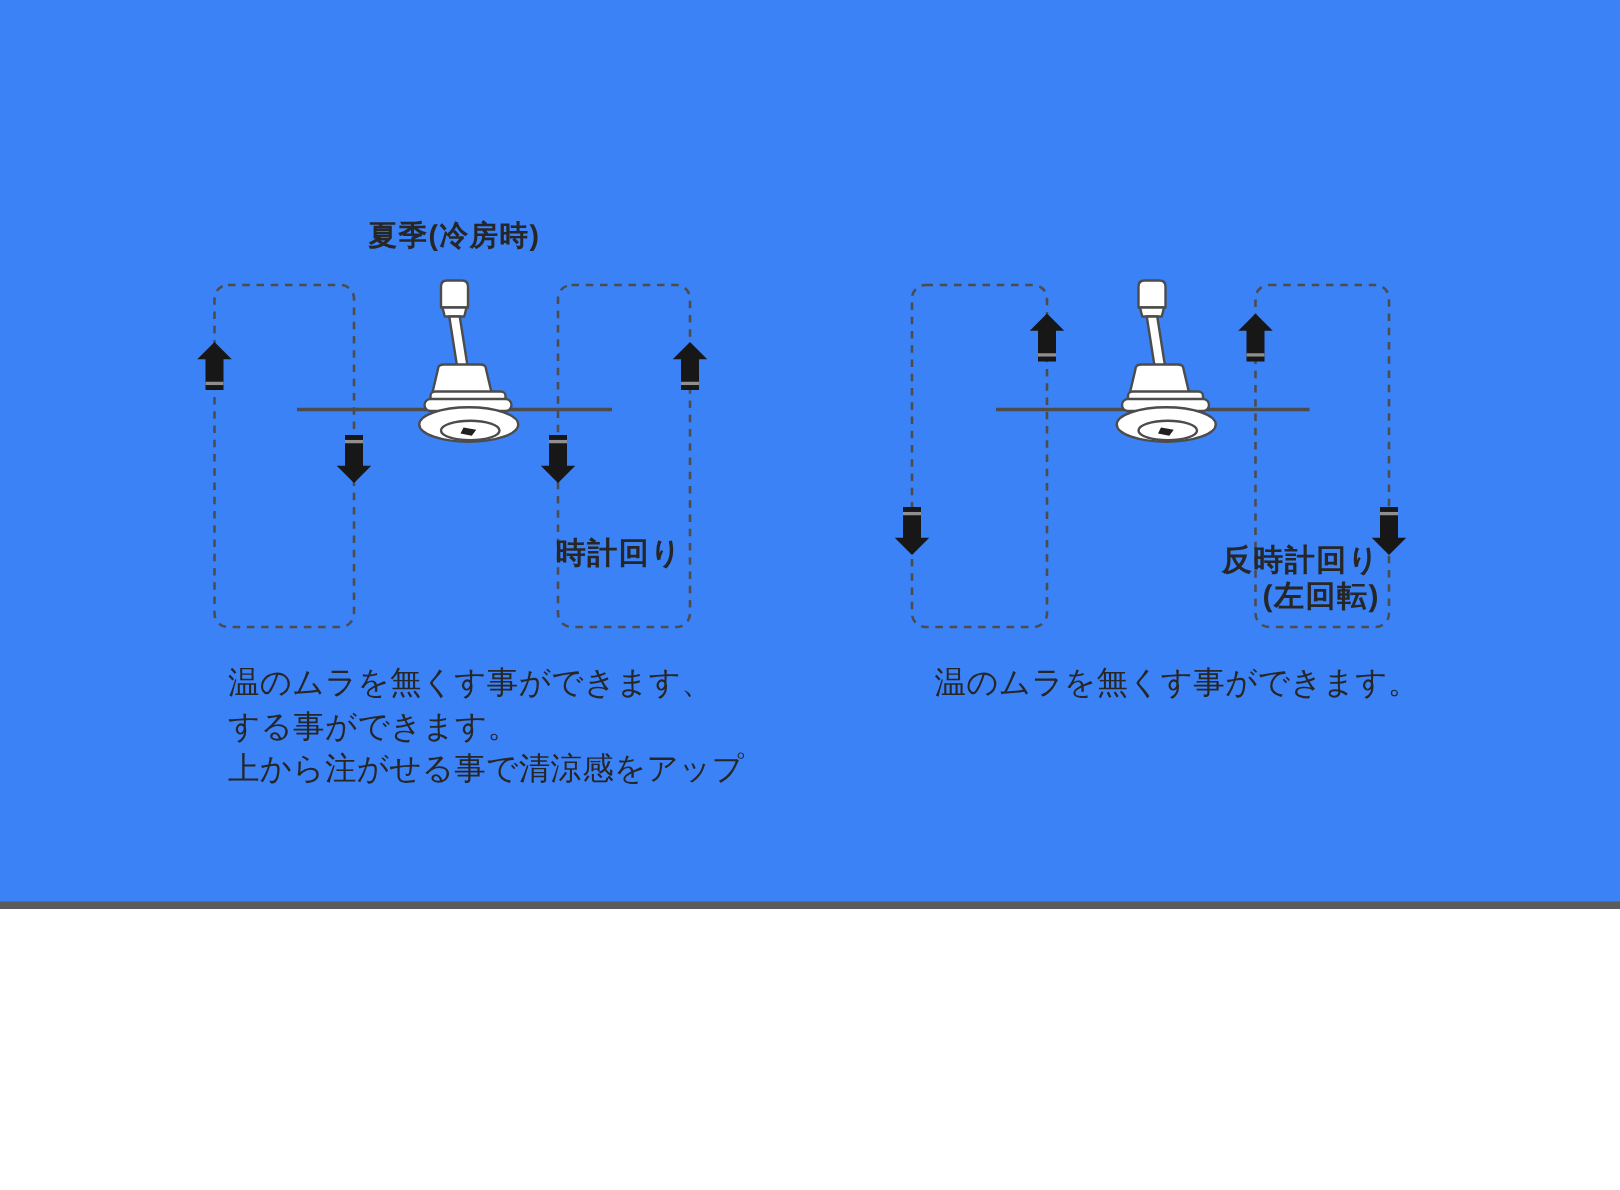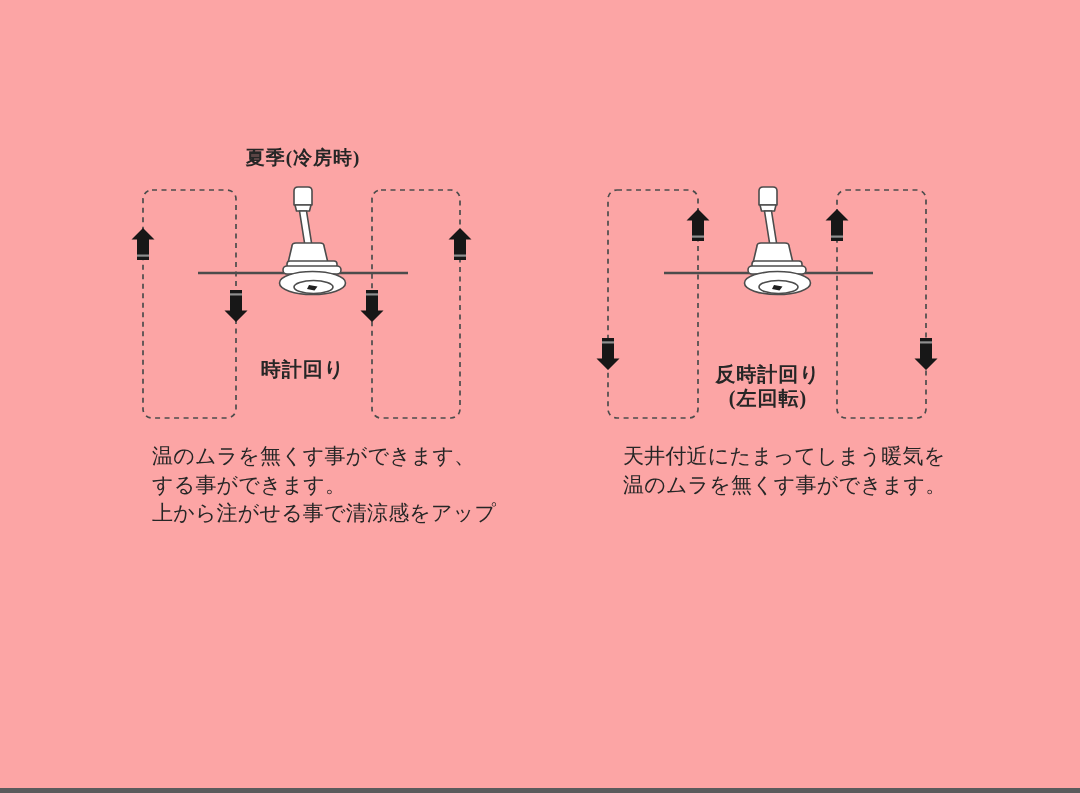--- a/index.html
+++ b/index.html
@@ -1,22 +1,22 @@
 <!DOCTYPE html>
 <html><head>
 <meta charset="utf-8">
 <style>
   html, body { margin: 0; padding: 0; background: #ffffff; }
   .page {
     position: relative;
     width: 1080px;
-    height: 793px;
-    background: #fca5a5;
+    height: 606px;
+    background: #3b82f6;
     overflow: hidden;
-    font-family: Liberation Serif, serif;
+    font-family: Liberation Sans, sans-serif;
     color: #262626;
   }
   .diagram-svg {
     position: absolute;
     left: 0; top: 0;
     width: 1080px; height: 793px;
   }
   .diagram-title {
     position: absolute;
     top: 146px;
@@ -24,21 +24,21 @@
     text-align: center;
     font-size: 19px;
     font-weight: 600;
     letter-spacing: 1px;
     line-height: 24px;
     white-space: nowrap;
   }
   .rotation-label {
     position: absolute;
     width: 304px;
-    text-align: center;
+    text-align: right;
     font-size: 20px;
     font-weight: 600;
     letter-spacing: 1px;
     line-height: 24px;
   }
   .description {
     position: absolute;
     font-size: 21px;
     font-weight: 500;
     letter-spacing: 0.2px;
@@ -119,18 +119,17 @@
     <div>(左回転)</div>
   </div>
 
   <div id="summer-desc" class="description">
     <div>温のムラを無くす事ができます、</div>
     <div>する事ができます。</div>
     <div>上から注がせる事で清涼感をアップ</div>
   </div>
 
   <div id="winter-desc" class="description">
-    <div>天井付近にたまってしまう暖気を</div>
     <div>温のムラを無くす事ができます。</div>
   </div>
 
   <div class="footer-bar"></div>
 </div>
 
 </body></html>

